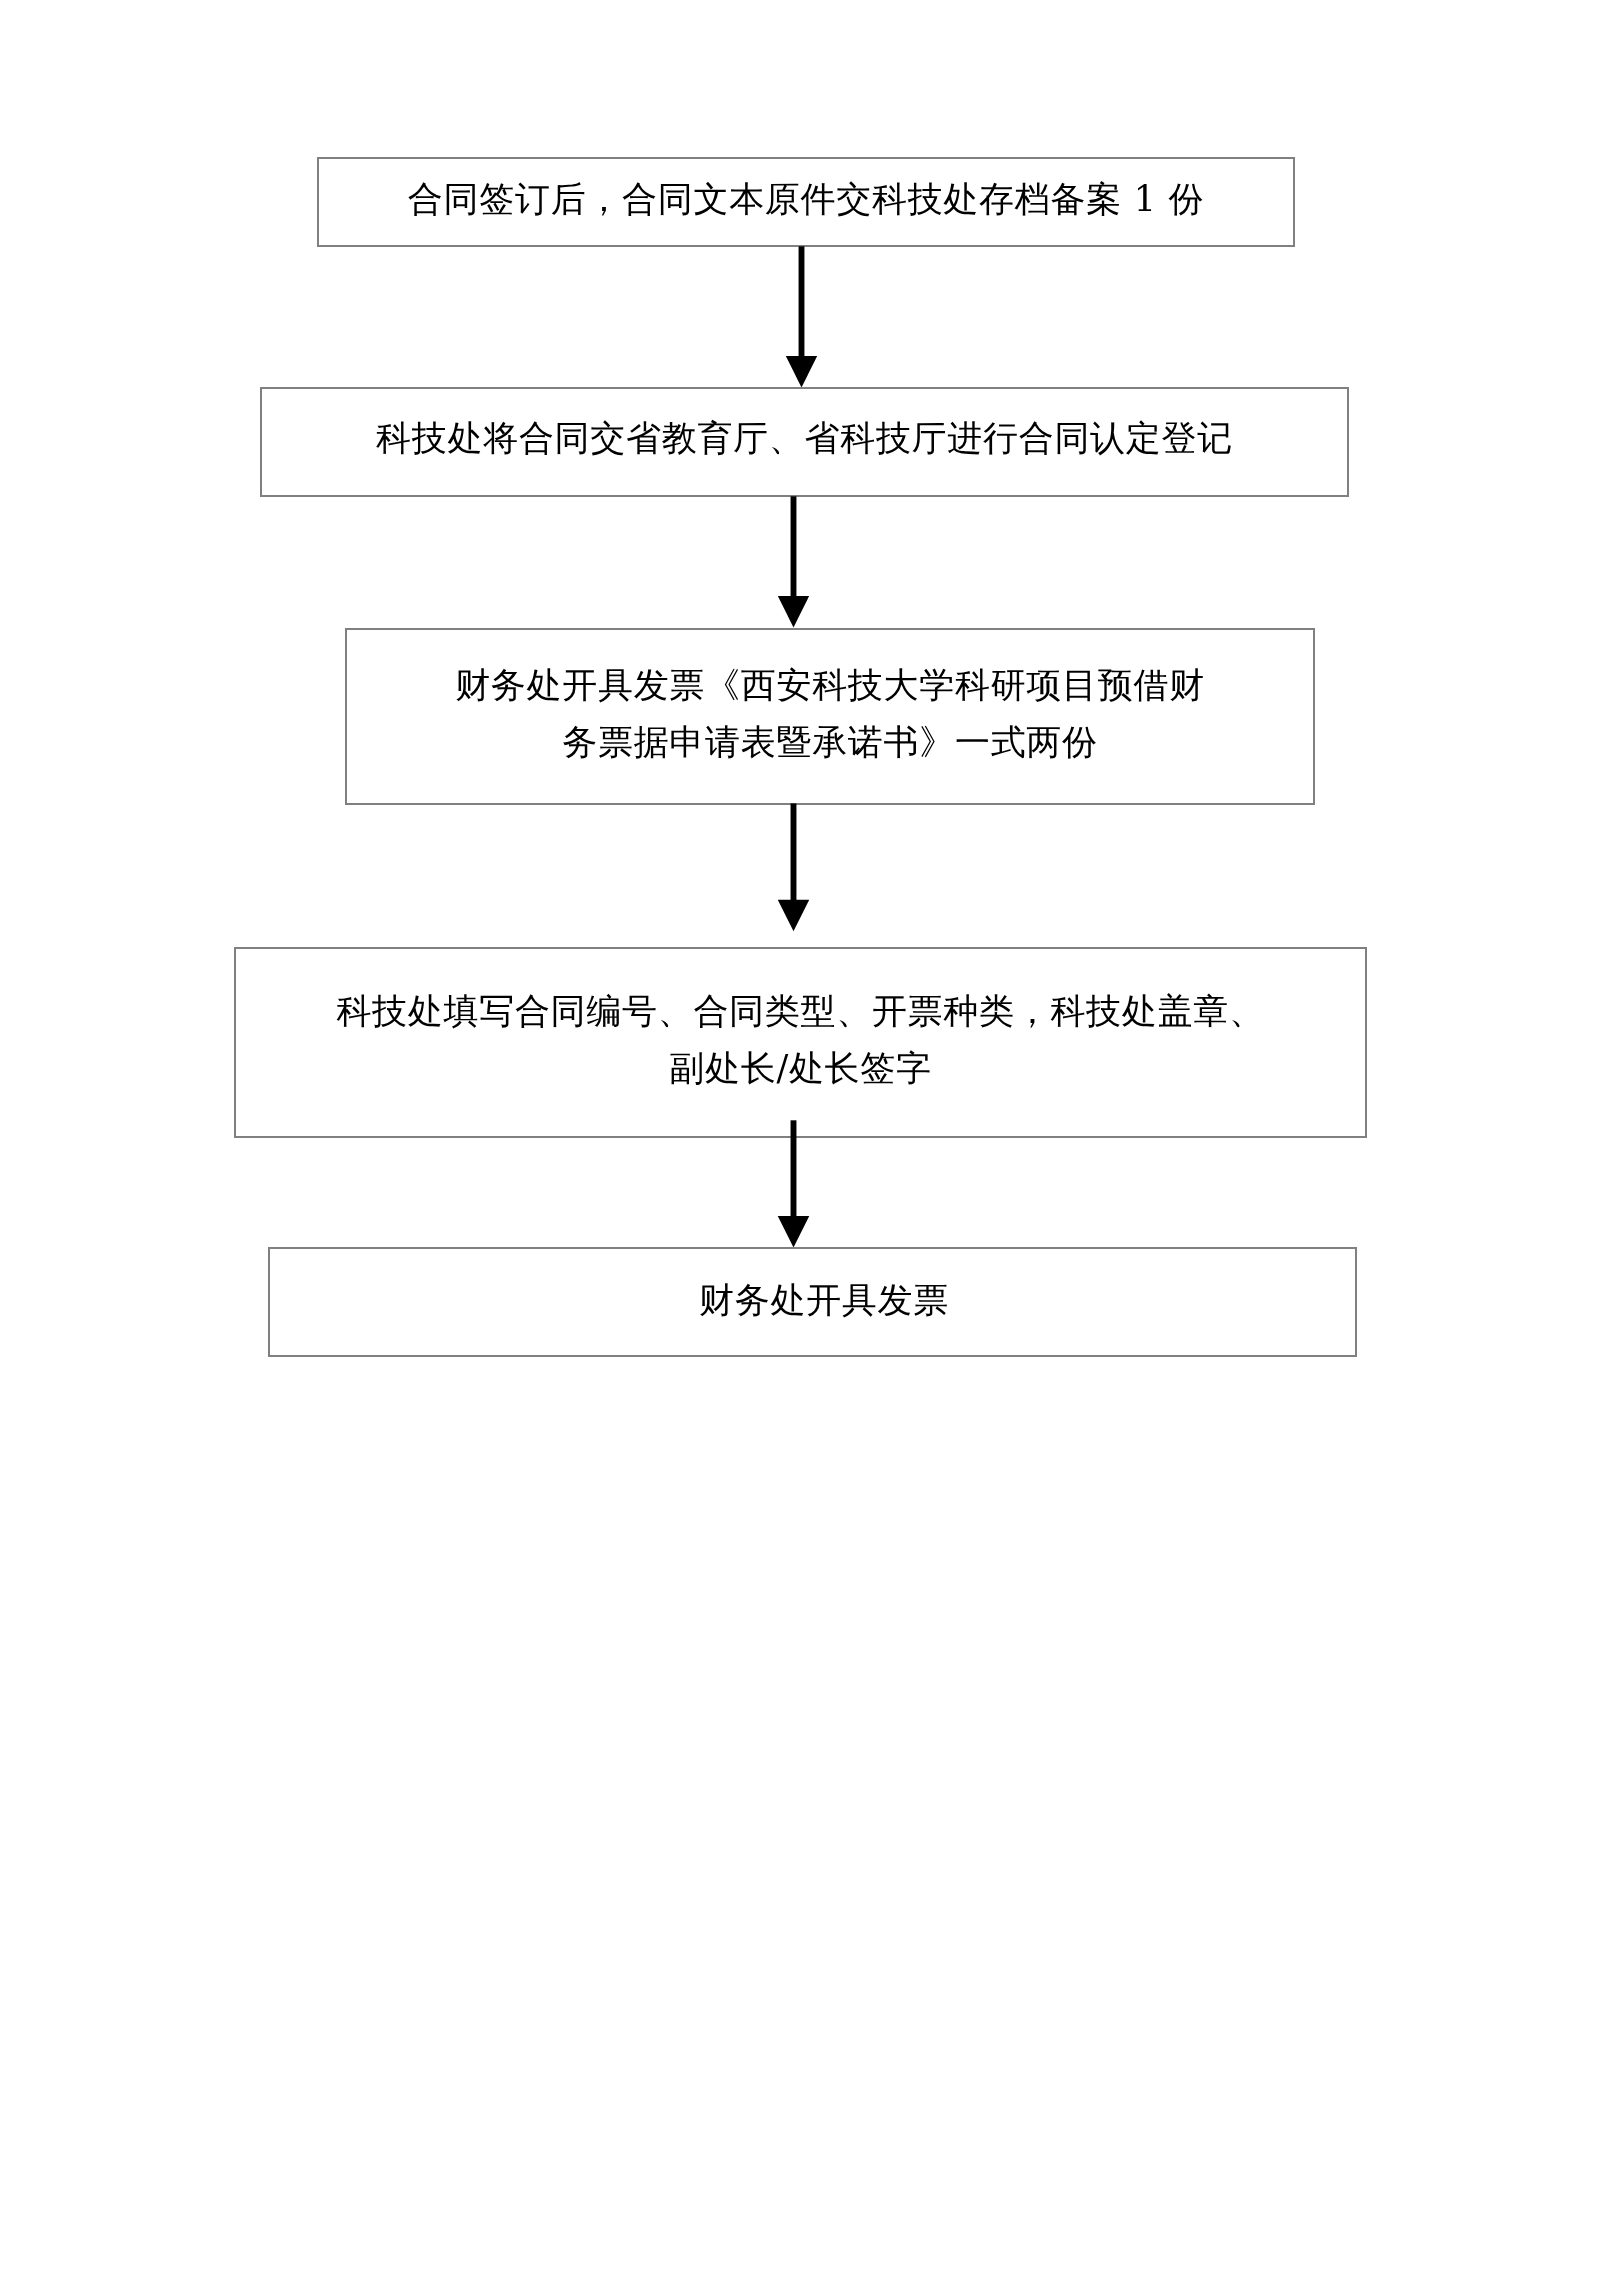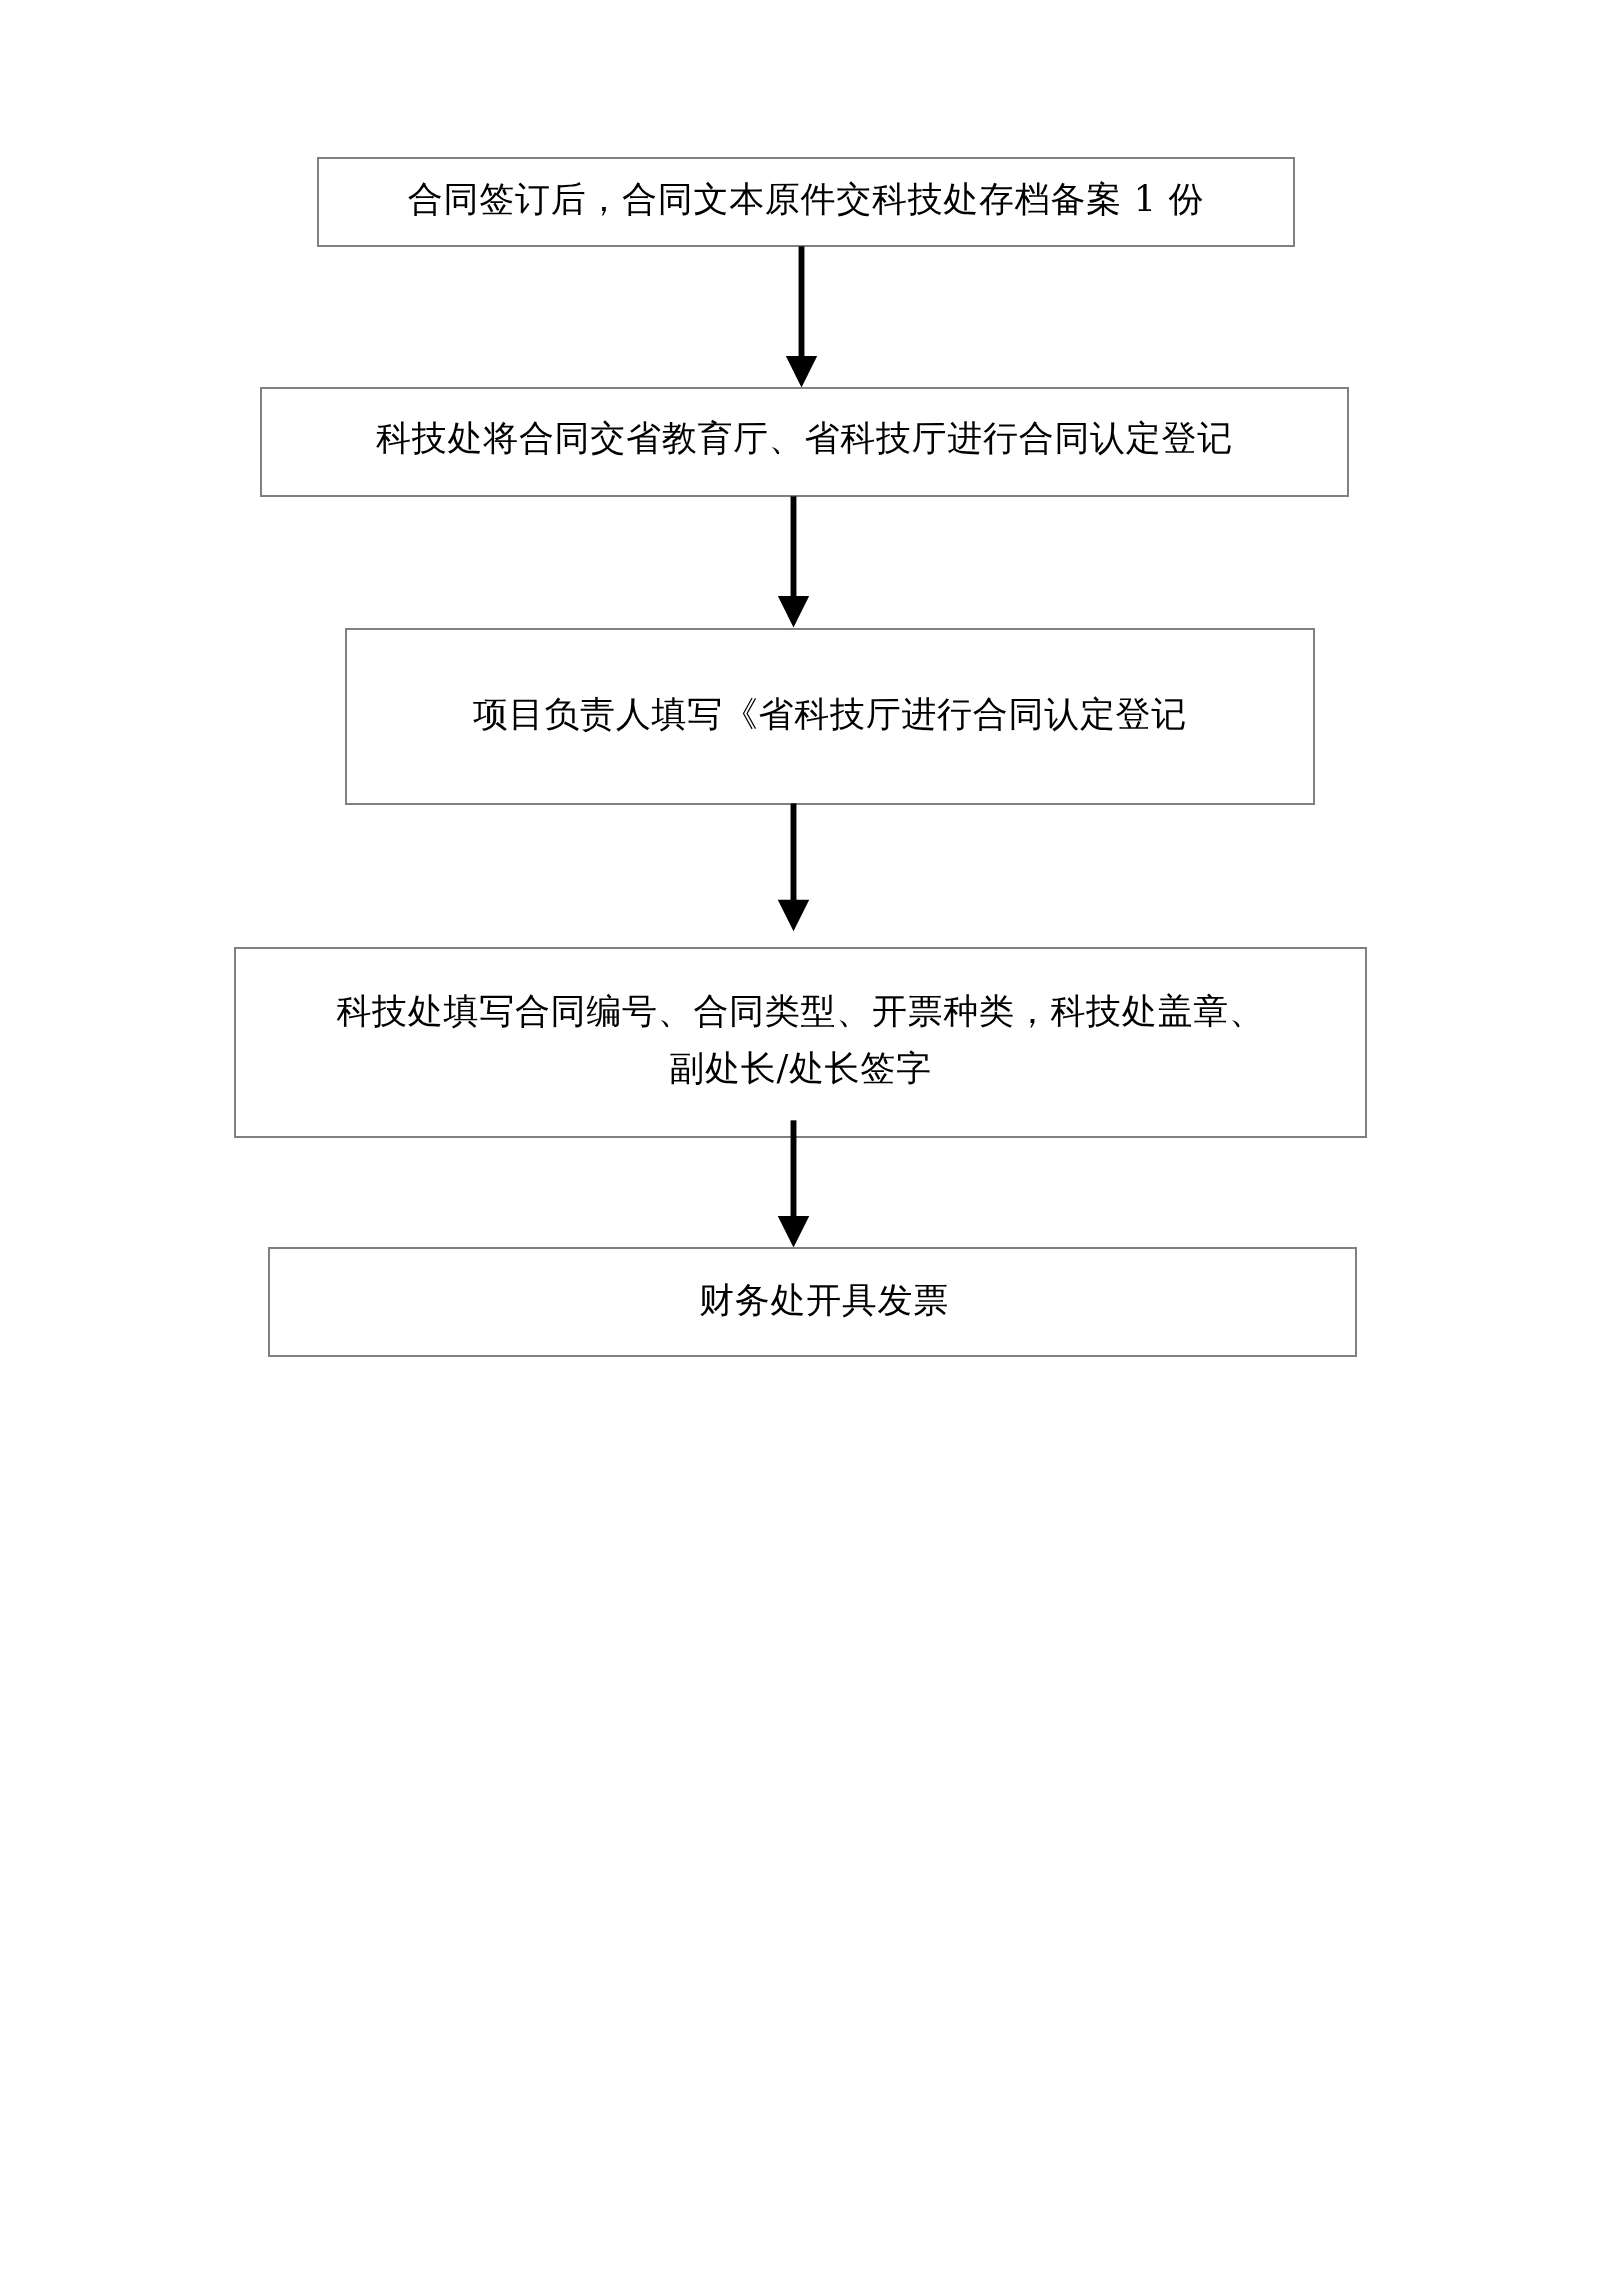--- a/index.html
+++ b/index.html
@@ -82,21 +82,22 @@
   </div>
 
   <div class="connector conn-2">
     <svg width="59" height="135" viewBox="0 0 90 207" xmlns="http://www.w3.org/2000/svg">
       <line x1="45" y1="2" x2="45" y2="171" stroke="#000000" stroke-width="9"></line>
       <polygon points="45,203 21,155 69,155" fill="#000000"></polygon>
     </svg>
   </div>
 
   <div class="flow-box box-3">
-    <span class="box-line">项目负责人填写《省科技厅进行合同认定登记</span>
+    <span class="box-line">财务处开具发票《西安科技大学科研项目预借财</span>
+    <span class="box-line">务票据申请表暨承诺书》一式两份</span>
   </div>
 
   <div class="connector conn-3">
     <svg width="59" height="132" viewBox="0 0 90 201" xmlns="http://www.w3.org/2000/svg">
       <line x1="45" y1="2" x2="45" y2="165" stroke="#000000" stroke-width="9"></line>
       <polygon points="45,197 21,149 69,149" fill="#000000"></polygon>
     </svg>
   </div>
 
   <div class="flow-box box-4">

